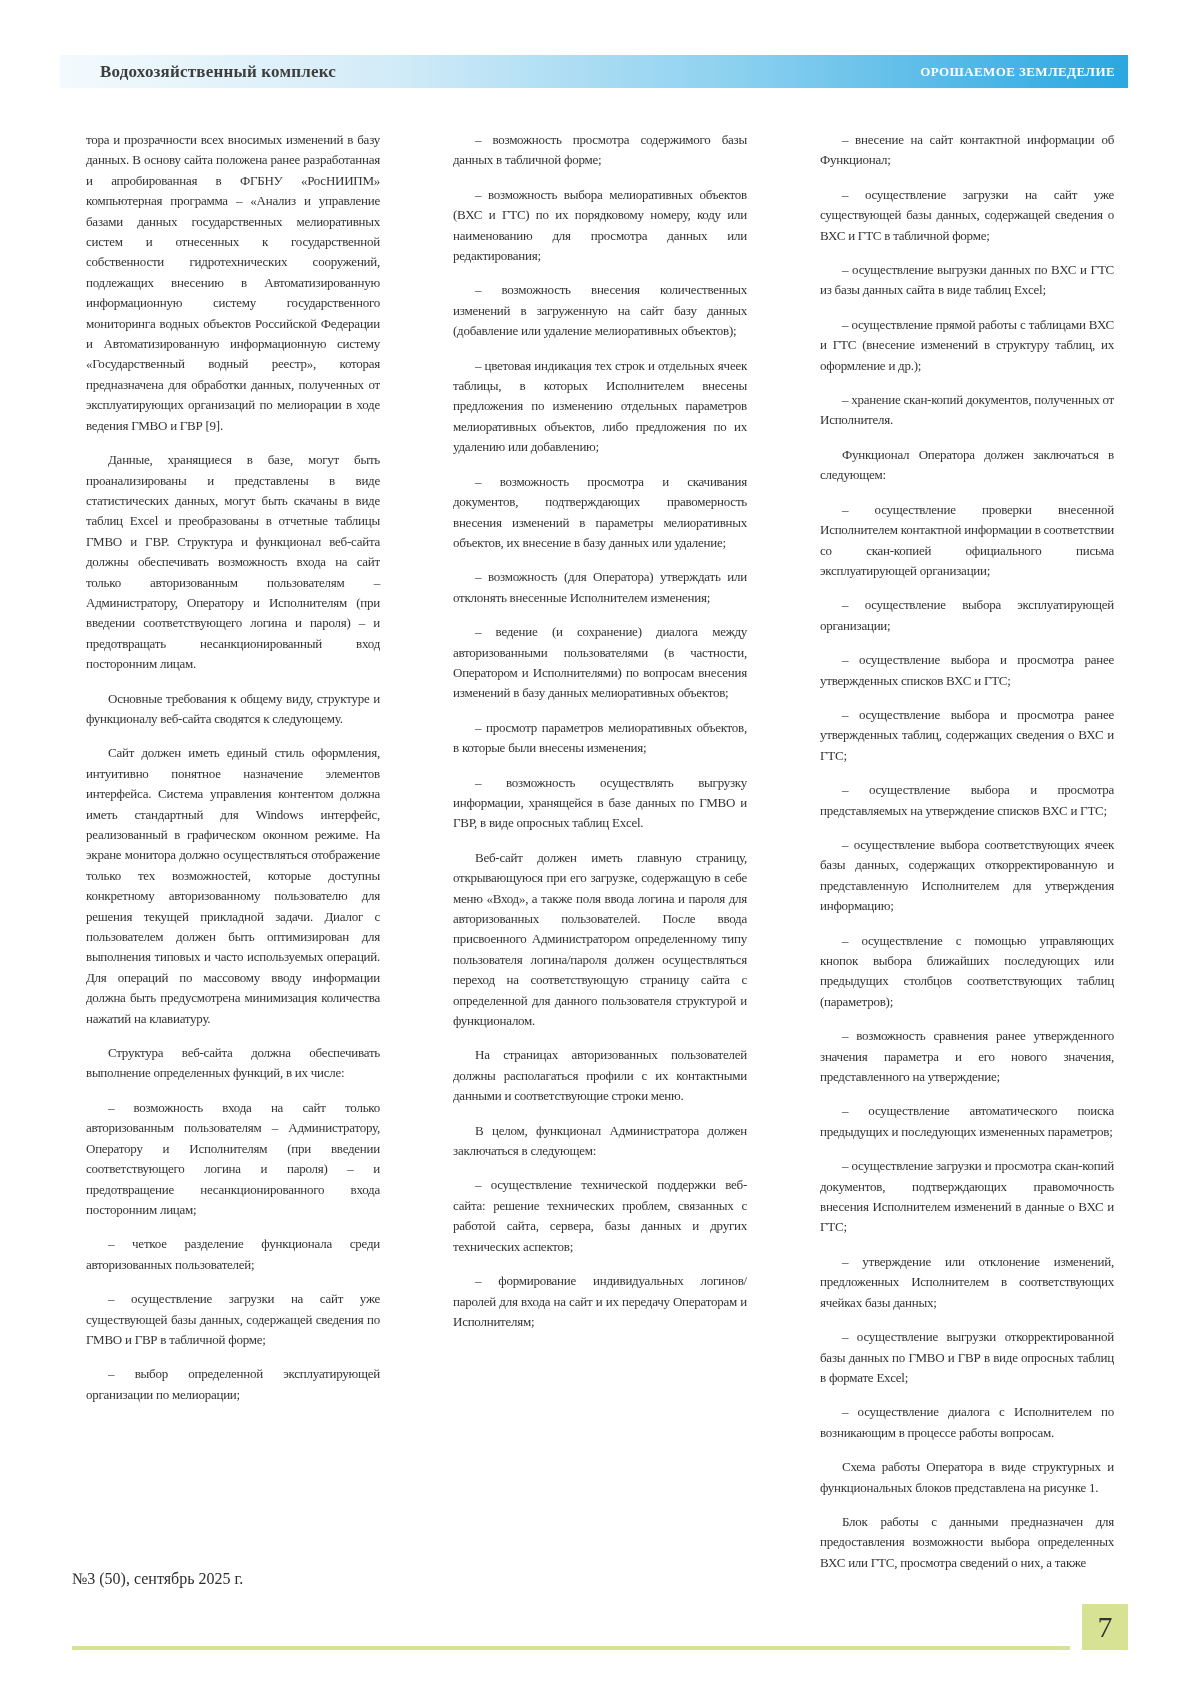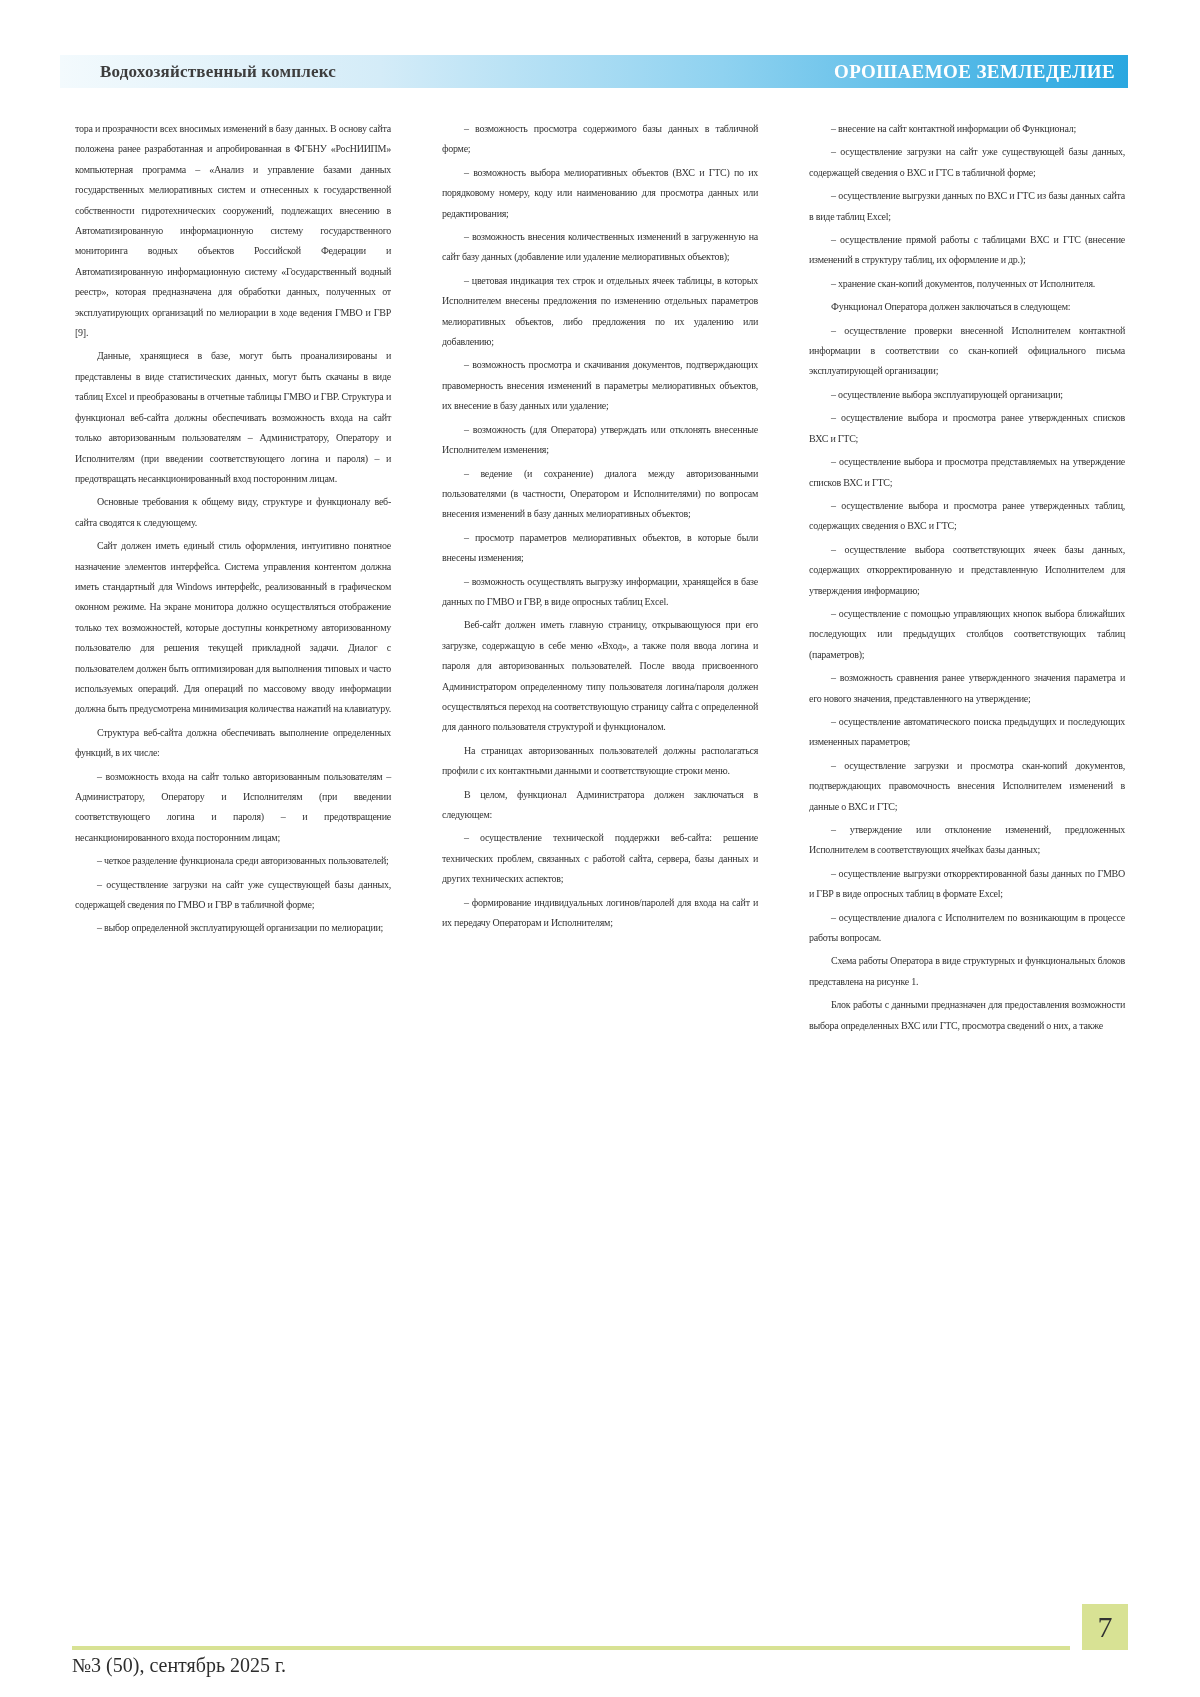--- a/index.html
+++ b/index.html
@@ -17,48 +17,48 @@
     width:1068px;height:33px;
     background:linear-gradient(to right,#f3fafd 0%,#d4ecf8 30%,#8fd2f0 62%,#29a7e0 100%);
     display:flex;align-items:center;justify-content:space-between;
     box-sizing:border-box;
     padding:0 13px 0 40px;
   }
   .header-left{
     font-size:17px;font-weight:bold;color:#3d3d3d;letter-spacing:0.2px;
   }
   .header-right{
-    font-size:19px;font-weight:bold;color:#ffffff;letter-spacing:0.4px;
+    font-size:13px;font-weight:bold;color:#ffffff;letter-spacing:0.4px;
   }
   
   .columns{
     position:absolute;left:72px;top:116px;
     width:1056px;height:1470px;
     display:flex;
   }
   .col{
     width:322px;height:1470px;
     overflow:hidden;
     margin-right:45px;
   }
   .col:last-child{margin-right:0;}
   .para{
-    margin:3px;
+    margin:14px;
     text-align:justify;
-    font-size:10px;
+    font-size:13px;
     line-height:20.4px;
     color:#333333;
     letter-spacing:-0.25px;
     text-indent:22px;
   }
   .para.cont{text-indent:0;}
   
   .footer-issue{
-    position:absolute;left:72px;top:1654px;
-    font-size:20px;color:#2d2d2d;
+    position:absolute;left:72px;top:1570px;
+    font-size:16px;color:#2d2d2d;
   }
   .footer-rule{
     position:absolute;left:72px;top:1646px;
     width:998px;height:4px;
     background:#d8e294;
   }
   .page-number-badge{
     position:absolute;left:1082px;top:1604px;
     width:46px;height:46px;
     background:#d8e294;
@@ -107,22 +107,22 @@
     <div class="col">
         <p class="para bullet">– внесение на сайт контактной информации об Функционал;</p>
         <p class="para bullet">– осуществление загрузки на сайт уже существующей базы данных, содержащей сведения о ВХС и ГТС в табличной форме;</p>
         <p class="para bullet">– осуществление выгрузки данных по ВХС и ГТС из базы данных сайта в виде таблиц Excel;</p>
         <p class="para bullet">– осуществление прямой работы с таблицами ВХС и ГТС (внесение изменений в структуру таблиц, их оформление и др.);</p>
         <p class="para bullet">– хранение скан-копий документов, полученных от Исполнителя.</p>
         <p class="para para">Функционал Оператора должен заключаться в следующем:</p>
         <p class="para bullet">– осуществление проверки внесенной Исполнителем контактной информации в соответствии со скан-копией официального письма эксплуатирующей организации;</p>
         <p class="para bullet">– осуществление выбора эксплуатирующей организации;</p>
         <p class="para bullet">– осуществление выбора и просмотра ранее утвержденных списков ВХС и ГТС;</p>
+        <p class="para bullet">– осуществление выбора и просмотра ранее утвержденных таблиц, содержащих сведения о ВХС и ГТС;</p>
         <p class="para bullet">– осуществление выбора и просмотра представляемых на утверждение списков ВХС и ГТС;</p>
-        <p class="para bullet">– осуществление выбора и просмотра ранее утвержденных таблиц, содержащих сведения о ВХС и ГТС;</p>
         <p class="para bullet">– осуществление выбора соответствующих ячеек базы данных, содержащих откорректированную и представленную Исполнителем для утверждения информацию;</p>
         <p class="para bullet">– осуществление с помощью управляющих кнопок выбора ближайших последующих или предыдущих столбцов соответствующих таблиц (параметров);</p>
         <p class="para bullet">– возможность сравнения ранее утвержденного значения параметра и его нового значения, представленного на утверждение;</p>
         <p class="para bullet">– осуществление автоматического поиска предыдущих и последующих измененных параметров;</p>
         <p class="para bullet">– осуществление загрузки и просмотра скан-копий документов, подтверждающих правомочность внесения Исполнителем изменений в данные о ВХС и ГТС;</p>
         <p class="para bullet">– утверждение или отклонение изменений, предложенных Исполнителем в соответствующих ячейках базы данных;</p>
         <p class="para bullet">– осуществление выгрузки откорректированной базы данных по ГМВО и ГВР в виде опросных таблиц в формате Excel;</p>
         <p class="para bullet">– осуществление диалога с Исполнителем по возникающим в процессе работы вопросам.</p>
         <p class="para para">Схема работы Оператора в виде структурных и функциональных блоков представлена на рисунке 1.</p>
         <p class="para para">Блок работы с данными предназначен для предоставления возможности выбора определенных ВХС или ГТС, просмотра сведений о них, а также</p>

